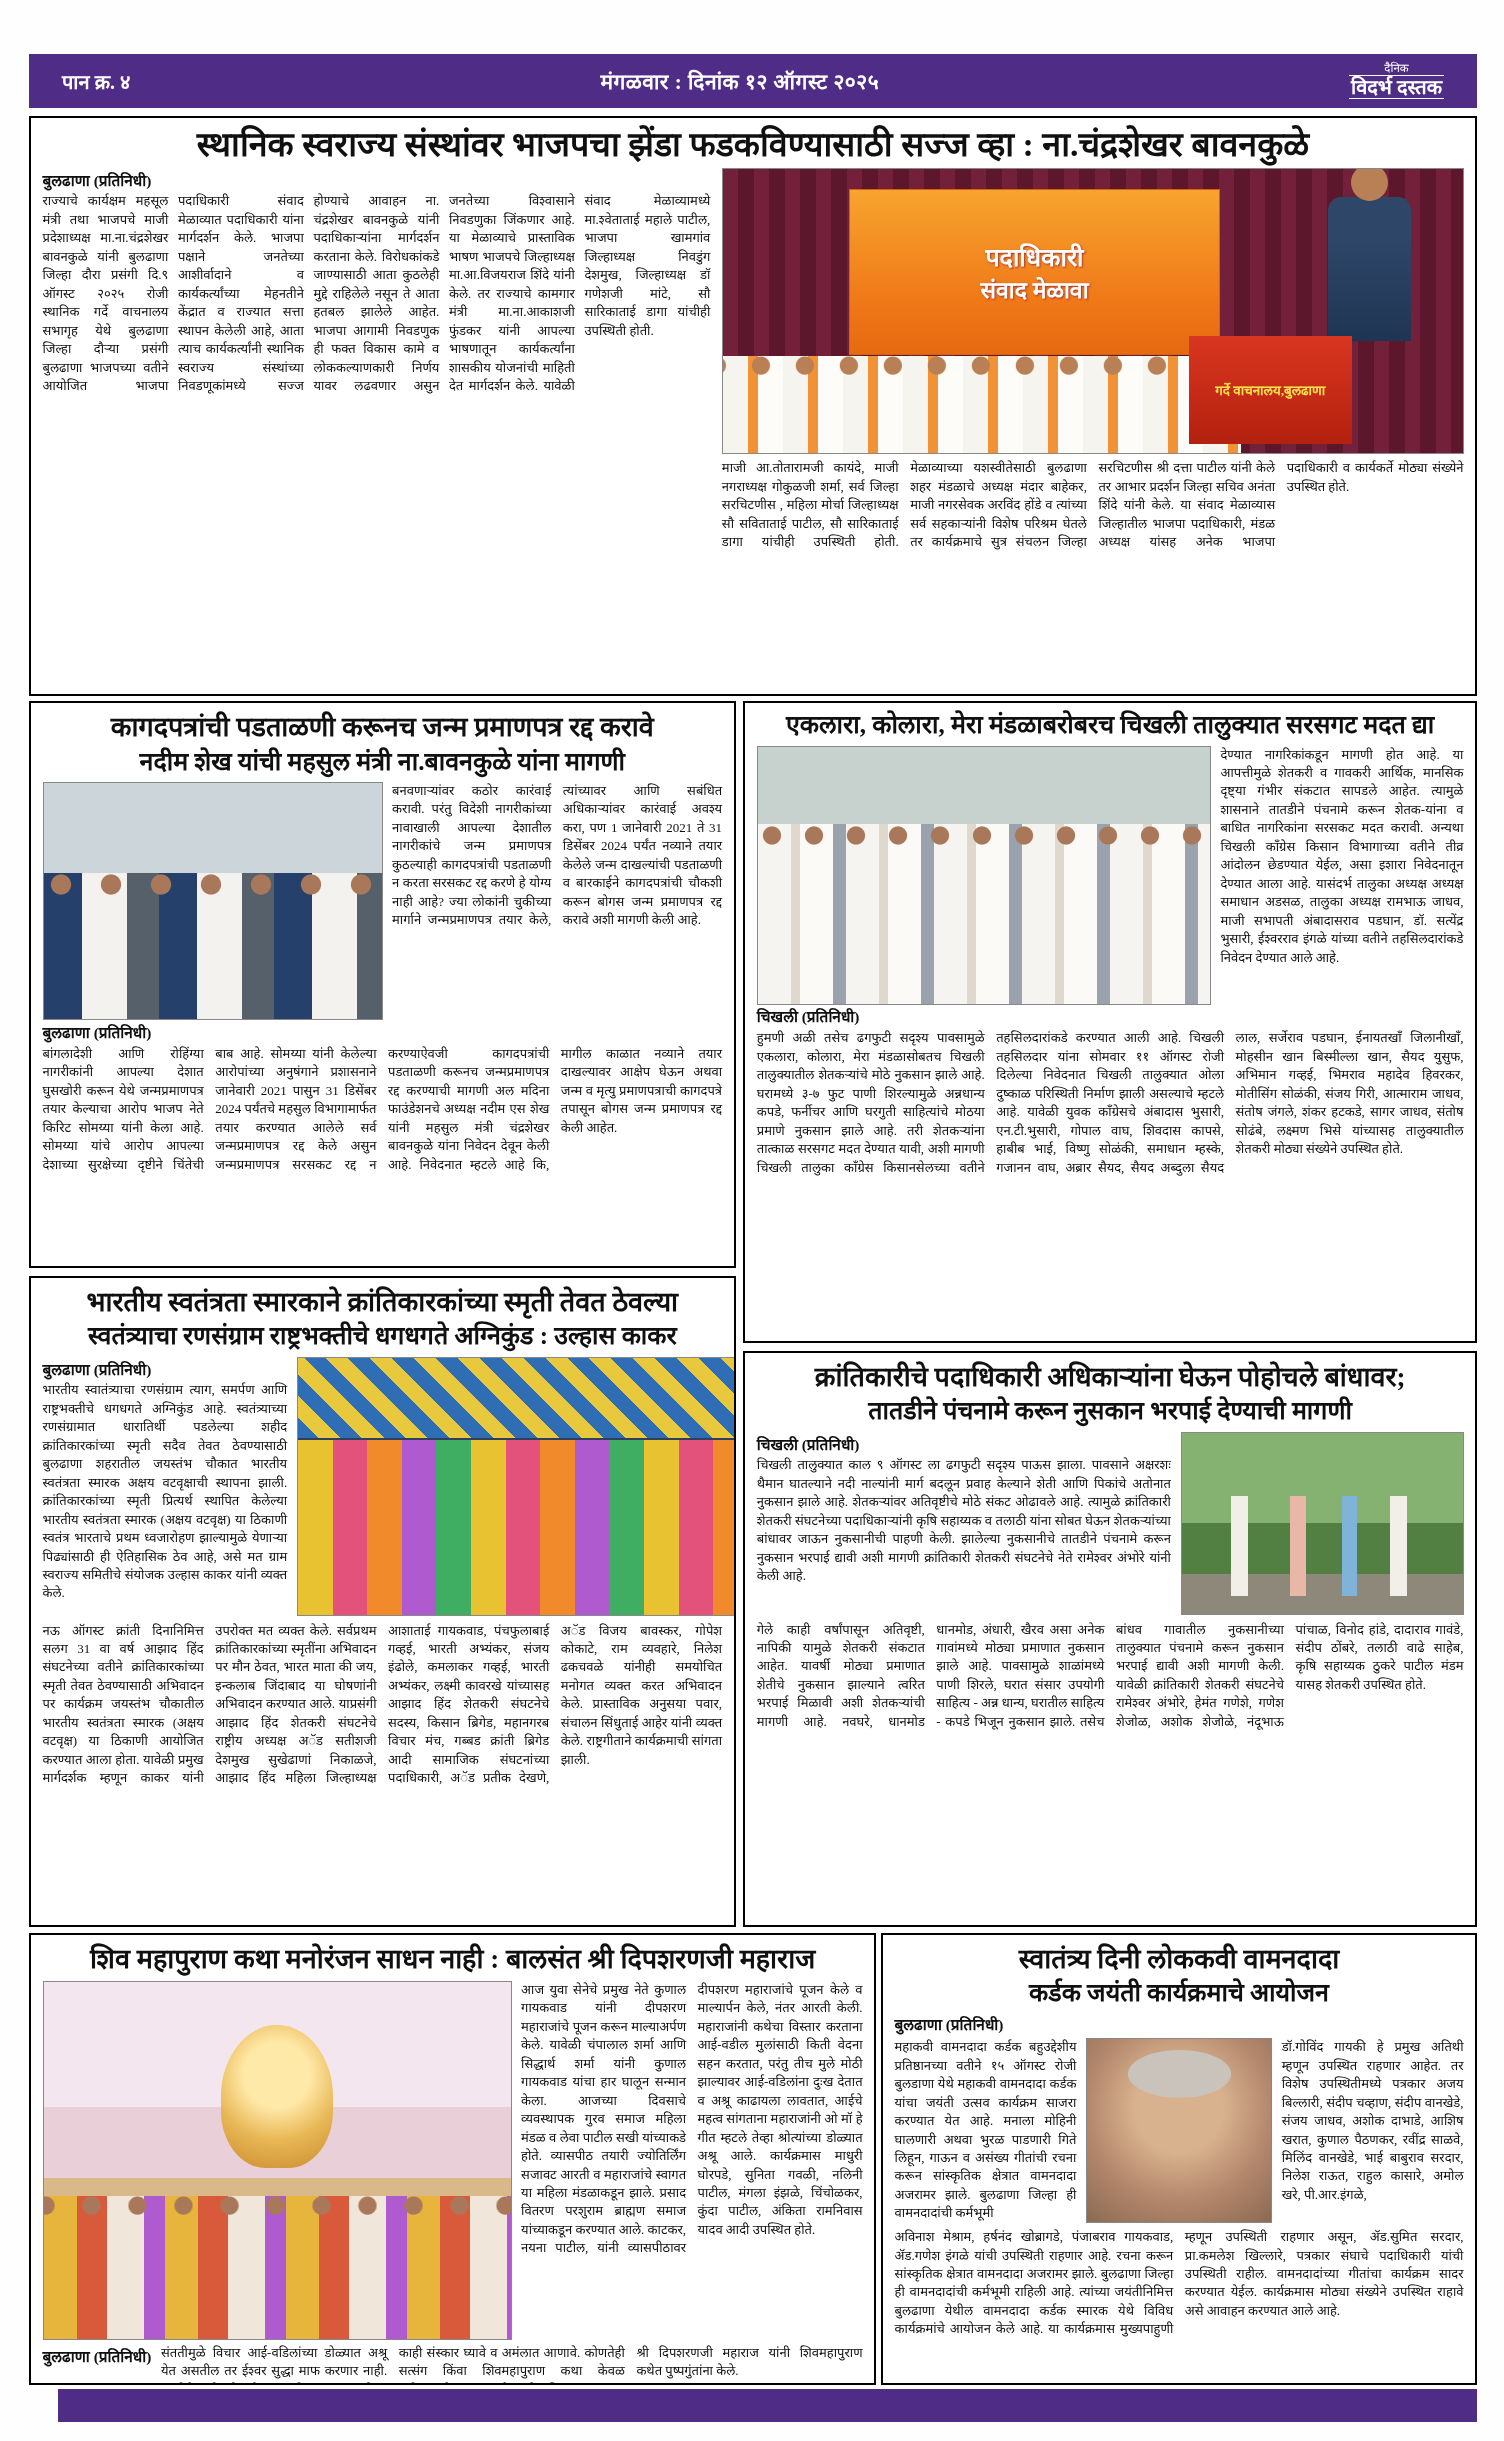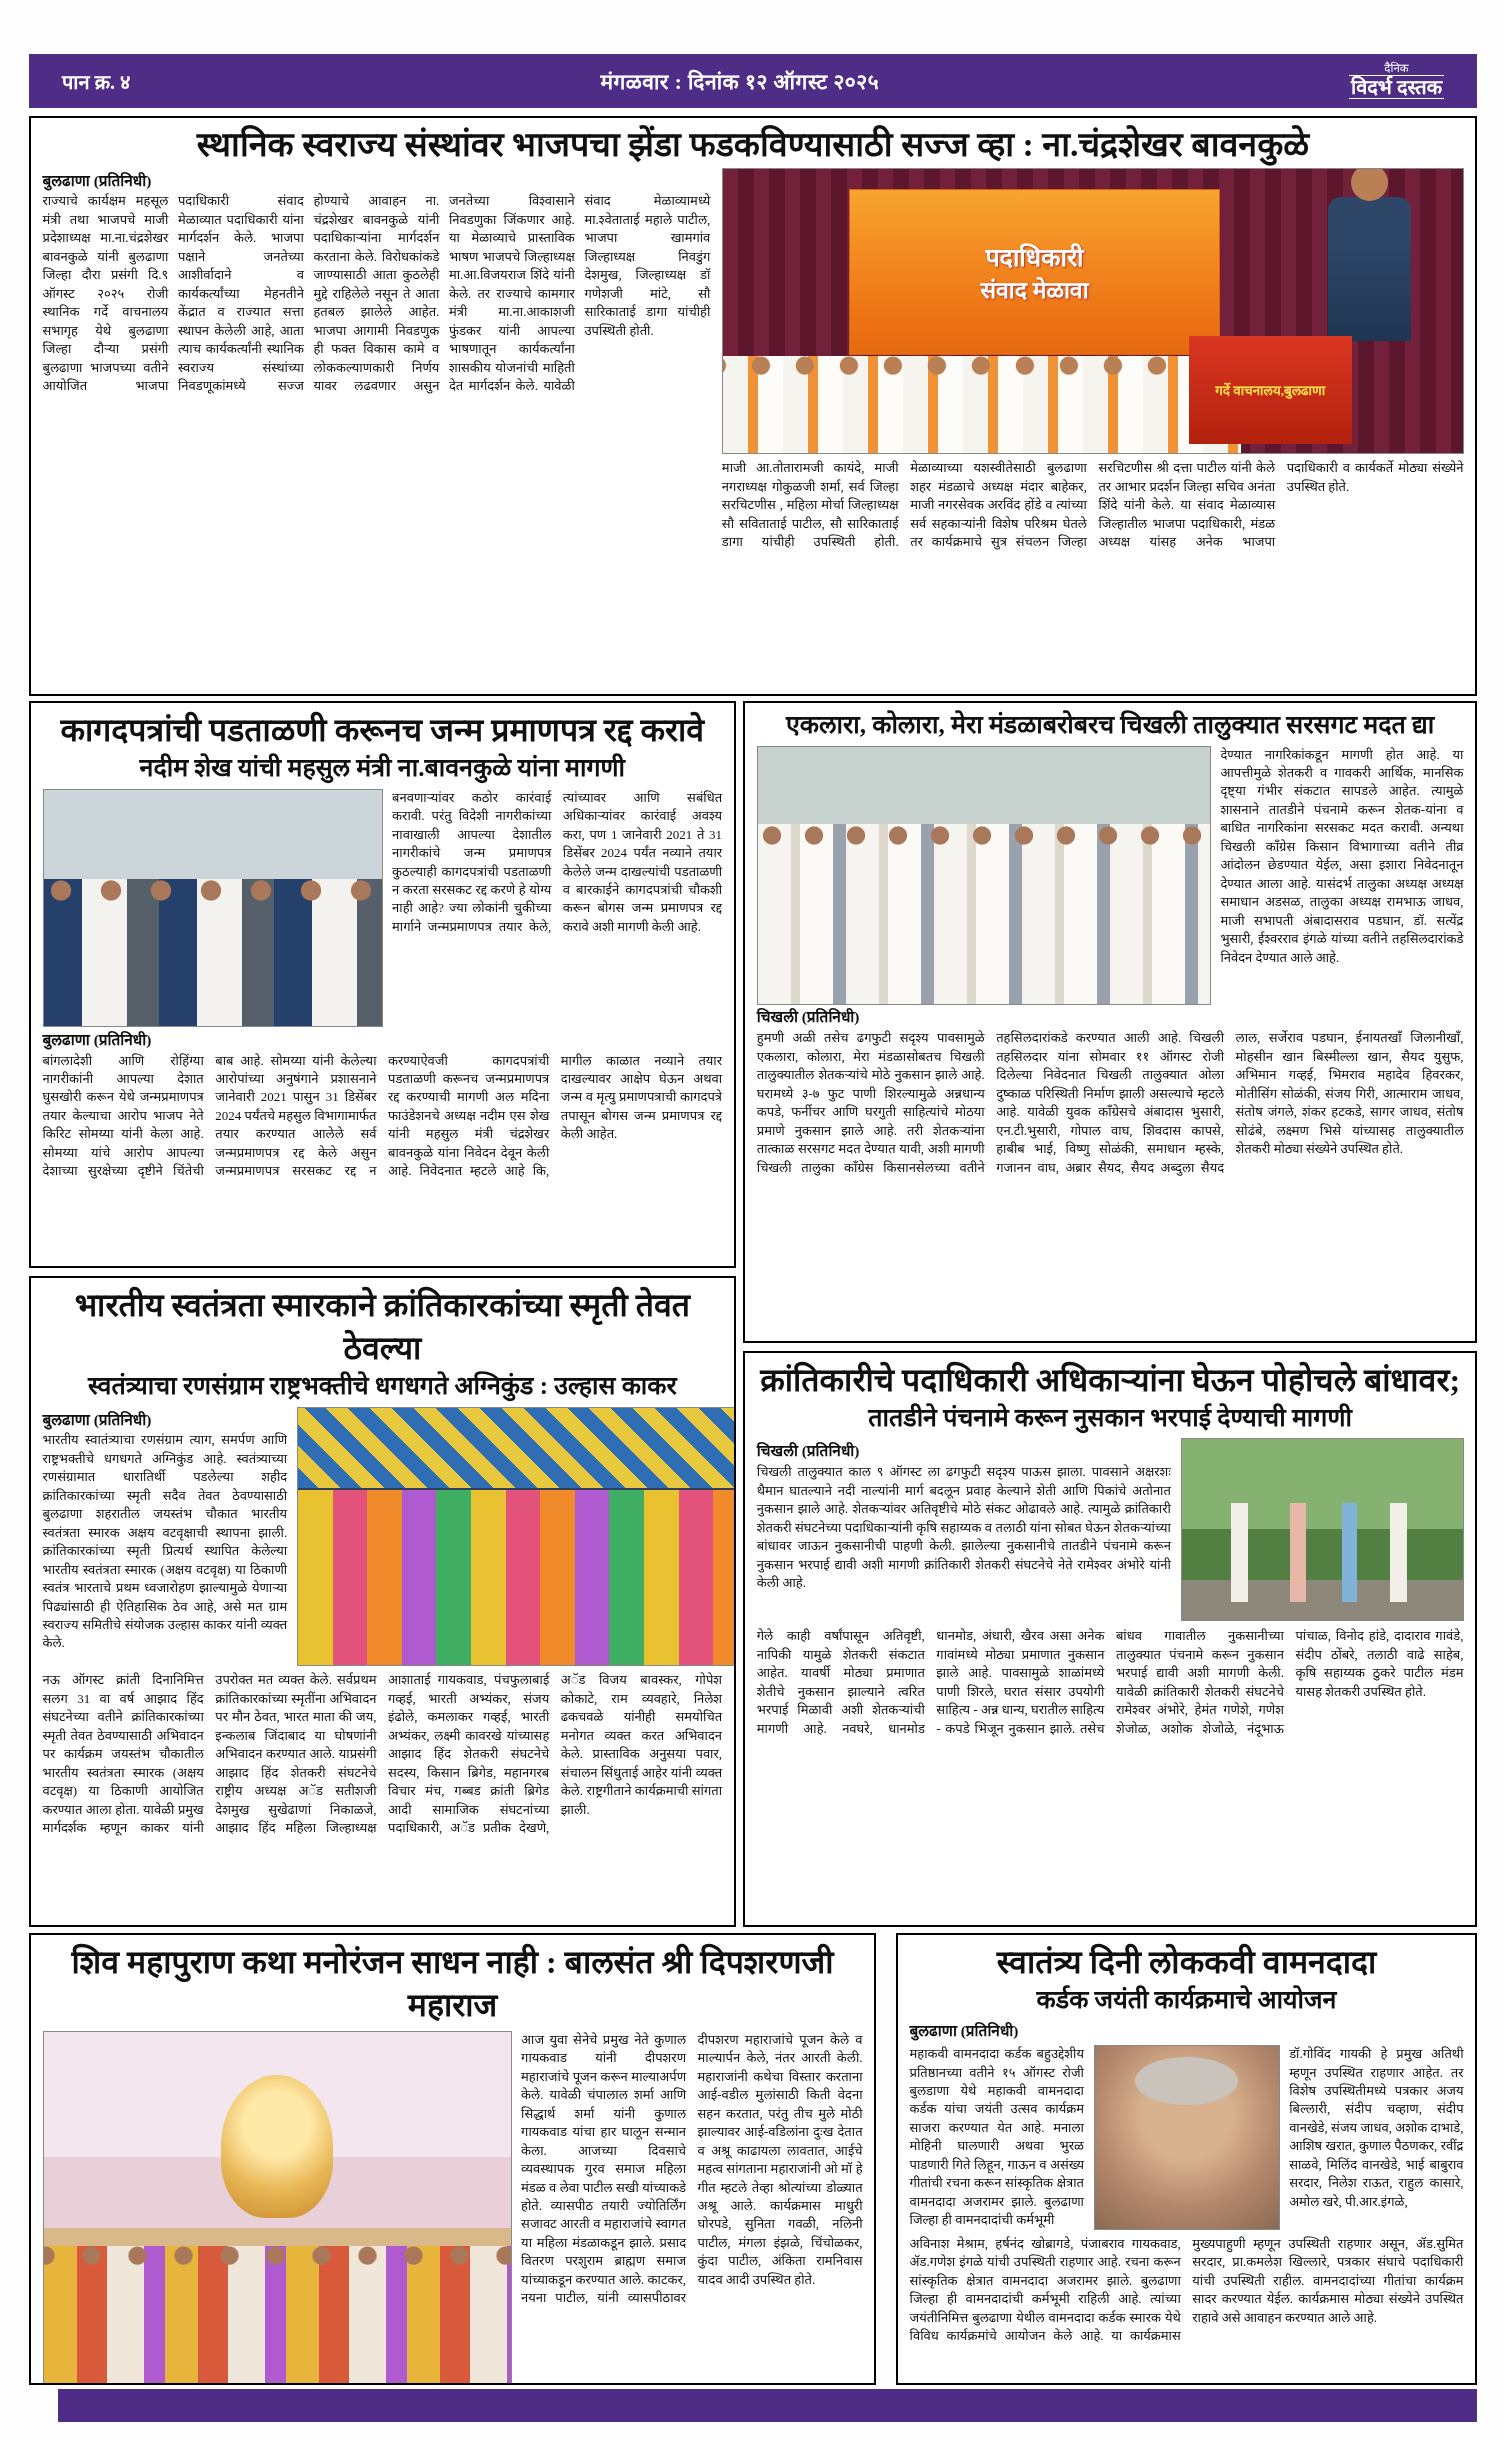--- a/index.html
+++ b/index.html
@@ -16,32 +16,32 @@
   
   .abox{border:2.9px solid #000;padding:5.8px 11.5px;background:#fff;overflow:hidden;box-sizing:border-box;}
   .bodytxt{font-size:13px;line-height:1.42;text-align:justify;}
   .cols-2{column-count:2;column-gap:11.5px;}
   .cols-3{column-count:3;column-gap:11.5px;}
   .cols-4{column-count:4;column-gap:11.5px;}
   .cols-5{column-count:5;column-gap:9.6px;}
   .dateline{font-weight:bold;font-size:15.4px;margin:1.9px 0;}
   .h-kicker{font-size:34px;font-weight:bold;text-align:center;line-height:1.3;}
   .h-main{font-size:45px;font-weight:bold;text-align:center;line-height:1.25;margin:3.8px 0 7.7px;}
-  .h1a{font-size:32px;font-weight:bold;text-align:center;line-height:1.35;}
+  .h1a{font-size:27px;font-weight:bold;text-align:center;line-height:1.35;}
   .h1b{font-size:25px;font-weight:bold;text-align:center;line-height:1.3;margin-bottom:3.8px;}
   .row{display:flex;gap:9.6px;margin-top:3.8px;}
   
   .lead-box{margin:0 27px 5.8px 29px;height:580px;}
   .lead-content{display:flex;gap:11.5px;}
   .lead-left{flex:0 0 47%;}
   .lead-right{flex:1;display:flex;flex-direction:column;gap:5.8px;}
   .mid{display:flex;gap:7.7px;margin:0 27px 5.8px 29px;}
   .mid-left{flex:0 0 48.8%;display:flex;flex-direction:column;gap:7.7px;}
   .mid-right{flex:1;display:flex;flex-direction:column;gap:7.7px;}
-  .bottom{display:flex;gap:20px;margin:0 27px 12px 29px;}
+  .bottom{display:flex;gap:5px;margin:0 27px 12px 29px;}
   .b-left{flex:0 0 58.5%;}
   .b-right{flex:1;}
   .footer-bar{position:absolute;left:58px;right:27px;bottom:19px;height:33px;background:#4f2d87;}
   
   .ph{position:relative;overflow:hidden;border:1px solid #888;flex-shrink:0;}
   .lead-photo{height:284px;background:repeating-linear-gradient(90deg,#73213a 0 15.4px,#5d172c 15.4px 31px);}
   .stage-banner{position:absolute;left:17%;top:7%;width:50%;height:58%;
      background:linear-gradient(180deg,#f7a42f,#ef7717 70%,#e66a10);border:1.9px solid #d96208;
      display:flex;flex-direction:column;align-items:center;justify-content:center;color:#fff;text-shadow:1px 1px 1.9px #a33;}
   .stage-banner .l1{font-size:25px;font-weight:bold;}

